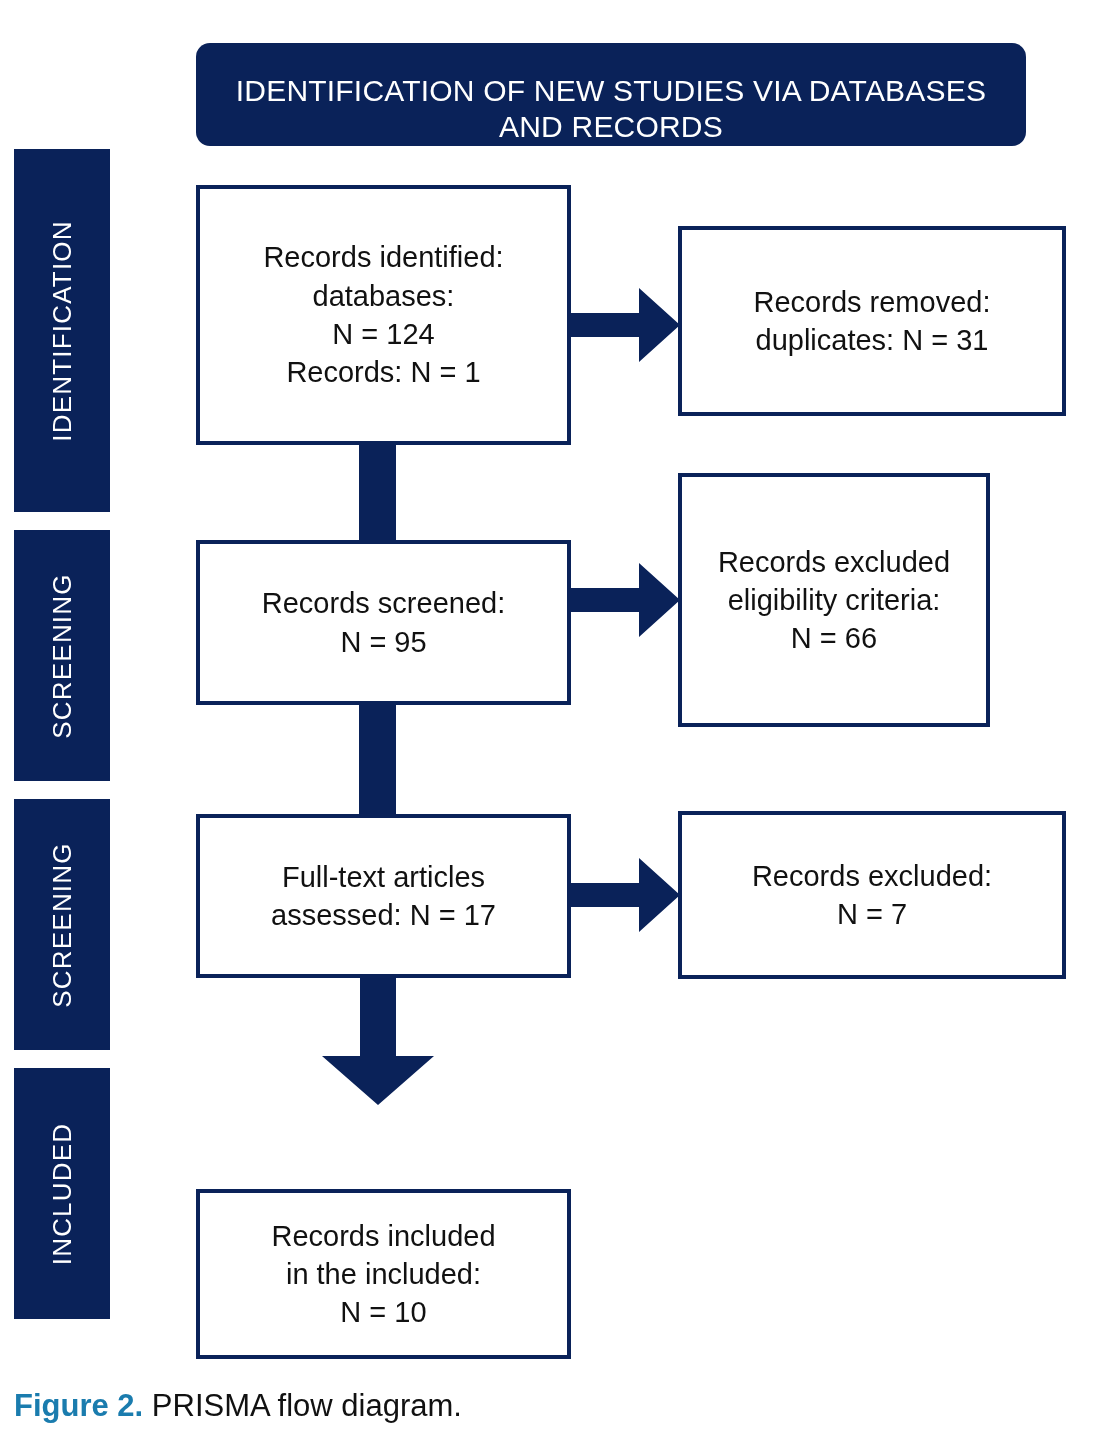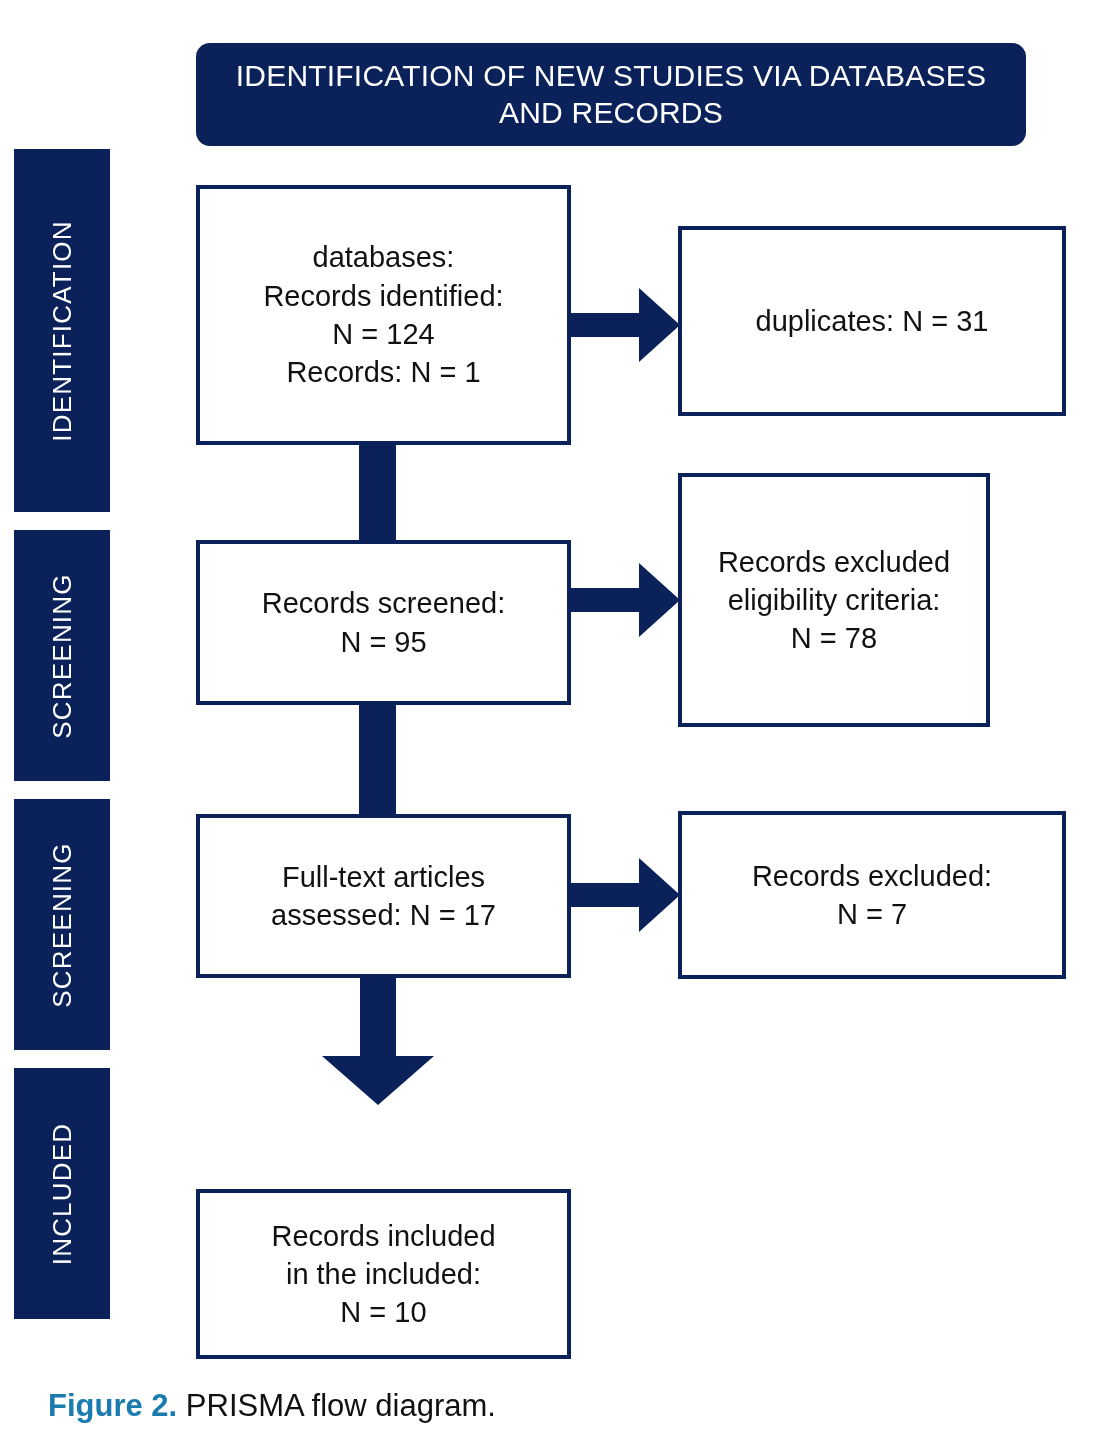--- a/index.html
+++ b/index.html
@@ -23,21 +23,21 @@
   .header-banner {
     position: absolute;
     left: 196px;
     top: 43px;
     width: 830px;
     height: 103px;
     background: #0a2259;
     border-radius: 14px;
     color: #ffffff;
     display: flex;
-    align-items: center;
+    align-items: flex-end;
     justify-content: center;
     text-align: center;
     box-sizing: border-box;
     padding: 0 26px;
   }
   .header-banner span {
     font-size: 30px;
     line-height: 1.22;
     letter-spacing: 0.2px;
     font-weight: 400;
@@ -97,21 +97,20 @@
   svg { display: block; }
 
   
   .caption {
     position: absolute;
     left: 14px;
     top: 1388px;
     font-size: 31px;
     color: #111111;
     white-space: nowrap;
-    margin-left: 34px;
   }
   .caption .fig-label {
     color: #1a7cae;
     font-weight: bold;
   }
   .caption .fig-text {
     color: #111111;
     font-weight: 400;
   }
 </style>
@@ -157,45 +156,46 @@
     </svg>
   </div>
   <div class="arrow-right" style="left:568px; top:858px; width:112px; height:74px;">
     <svg width="112" height="74" viewBox="0 0 112 74" aria-hidden="true">
       <polygon points="0,25 71,25 71,0 112,37 71,74 71,49 0,49" fill="#0a2259"></polygon>
     </svg>
   </div>
 
   <div class="flow-box" style="left:196px; top:185px; width:375px; height:260px;">
     <div class="box-text">
+      <div>Records identified:</div>
       <div>databases:</div>
-      <div>Records identified:</div>
       <div>N = 124</div>
       <div>Records: N = 1</div>
     </div>
   </div>
 
   <div class="flow-box" style="left:678px; top:226px; width:388px; height:190px;">
     <div class="box-text">
+      <div>Records removed:</div>
       <div>duplicates: N = 31</div>
     </div>
   </div>
 
   <div class="flow-box" style="left:196px; top:540px; width:375px; height:165px;">
     <div class="box-text">
       <div>Records screened:</div>
       <div>N = 95</div>
     </div>
   </div>
 
   <div class="flow-box" style="left:678px; top:473px; width:312px; height:254px;">
     <div class="box-text">
       <div>Records excluded</div>
       <div>eligibility criteria:</div>
-      <div>N = 78</div>
+      <div>N = 66</div>
     </div>
   </div>
 
   <div class="flow-box" style="left:196px; top:814px; width:375px; height:164px;">
     <div class="box-text">
       <div>Full-text articles</div>
       <div>assessed: N = 17</div>
     </div>
   </div>
 

